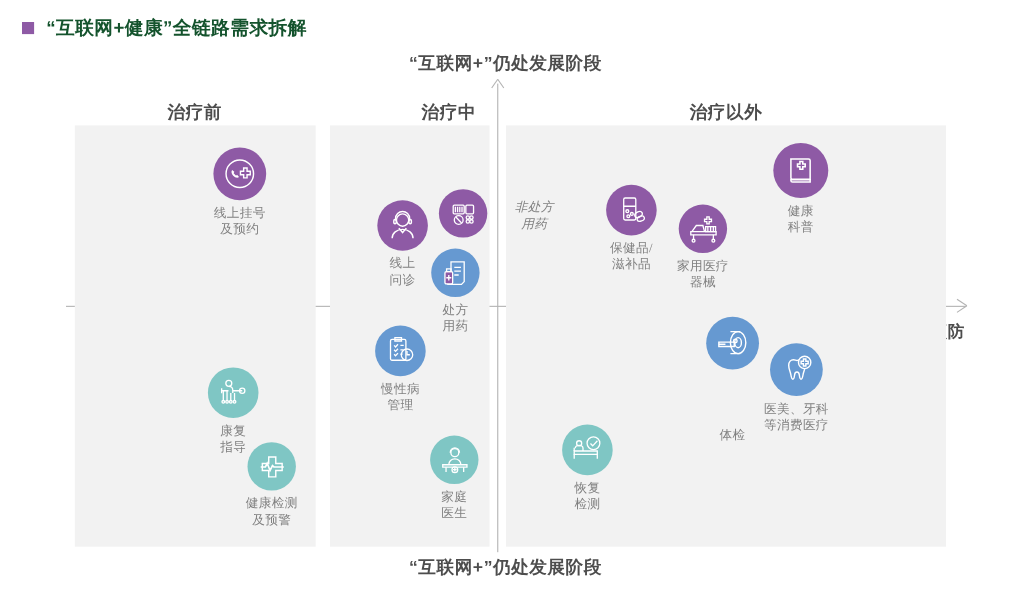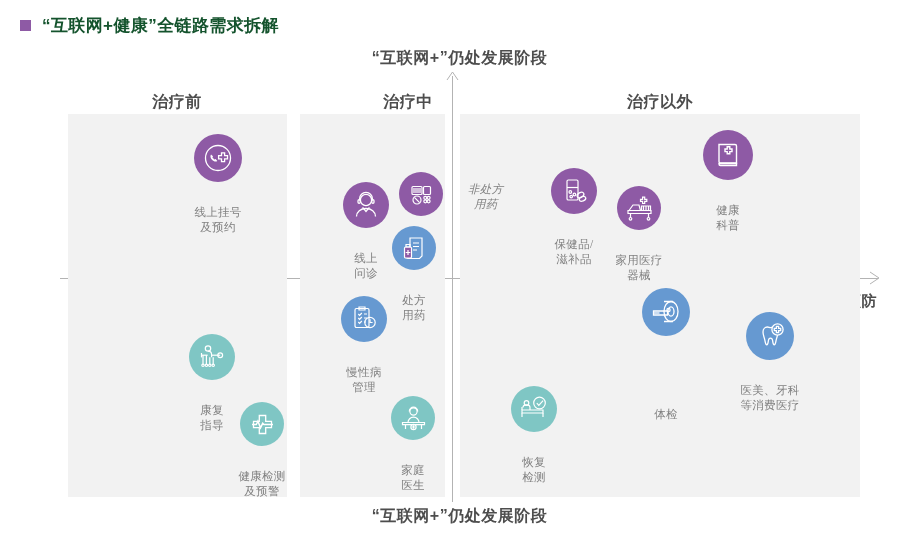--- a/index.html
+++ b/index.html
@@ -106,21 +106,21 @@
     width: 92px;
     margin-left: -46px;
   }
   .node-icon {
     border-radius: 50%;
     display: flex; align-items: center; justify-content: center;
     flex: none;
   }
   .node-icon svg { display: block; }
   .node-caption {
-    margin-top: 23px;
+    margin-top: 5px;
     font-size: 11.5px;
     line-height: 14.5px;
     color: #808080;
     text-align: center;
     white-space: pre-line;
     letter-spacing: .3px;
     font-family: Liberation Serif, serif;
   }
 
   
@@ -295,21 +295,21 @@
       <ellipse cx="21" cy="15.5" rx="3" ry="4.6"></ellipse>
       <path d="M14 5.5h9M14 25.5h9"></path>
       <path d="M3.5 15h14v4h-14z"></path>
       <path d="M3.5 17h6"></path>
       <circle cx="18.5" cy="14" r="1.6"></circle>
     </svg>
   </div>
   <div class="node-caption">体检</div>
 </div>
 
-<div class="node" style="left:770px; top:312px; width:110px; margin-left:-55px;">
+<div class="node" style="left:724px; top:312px; width:110px; margin-left:-55px;">
   <div class="node-icon" style="width:48px;height:48px;background:#6699d1;">
     <svg width="33" height="33" viewBox="0 0 33 33" fill="none" stroke="#ffffff" stroke-width="1.3">
       <path d="M9 12c0-3 2-5 4.3-5 1.4 0 2.2.7 3.2.7s1.8-.7 3.2-.7c2.3 0 4.3 2 4.3 5 0 3.5-1.3 5-1.9 8.3-.4 2.2-.6 4.5-1.9 4.5-1.2 0-1.3-2.3-1.6-4.3-.2-1.4-.5-2.4-2.1-2.4s-1.9 1-2.1 2.4c-.3 2-.4 4.3-1.6 4.3-1.3 0-1.5-2.3-1.9-4.5C10.3 17 9 15.5 9 12z"></path>
       <circle cx="23.5" cy="9.5" r="5.6" fill="#6699d1"></circle>
       <path d="M22.4 6.3h2.2v2.1h2.1v2.2h-2.1v2.1h-2.2v-2.1h-2.1V8.4h2.1z"></path>
     </svg>
   </div>
   <div class="node-caption">医美、牙科
 等消费医疗</div>
 </div>
@@ -327,21 +327,21 @@
       <circle cx="10.4" cy="24.3" r="1.2"></circle>
       <circle cx="13.8" cy="24.3" r="1.2"></circle>
       <circle cx="17.2" cy="24.3" r="1.2"></circle>
       <path d="M5.5 12v4.4"></path>
     </svg>
   </div>
   <div class="node-caption">康复
 指导</div>
 </div>
 
-<div class="node" style="left:262px; top:402px;align-items:center;">
+<div class="node" style="left:247px; top:402px;align-items:center;">
   <div class="node-icon" style="width:44px;height:44px;background:#7fc6c4;">
     <svg width="31" height="31" viewBox="0 0 31 31" fill="none" stroke="#ffffff" stroke-width="1.3">
       <path d="M12.3 6.5h6.4v5.8h5.8v6.4h-5.8v5.8h-6.4v-5.8H6.5v-6.4h5.8z"></path>
       <path d="M5 15.5h4.3l1.6-3.3 2.6 6.6 2.2-4.5 1.3 1.2H26" stroke="#ffffff" stroke-width="1.5" fill="none"></path>
     </svg>
   </div>
   <div class="node-caption">健康检测
 及预警</div>
 </div>
 

